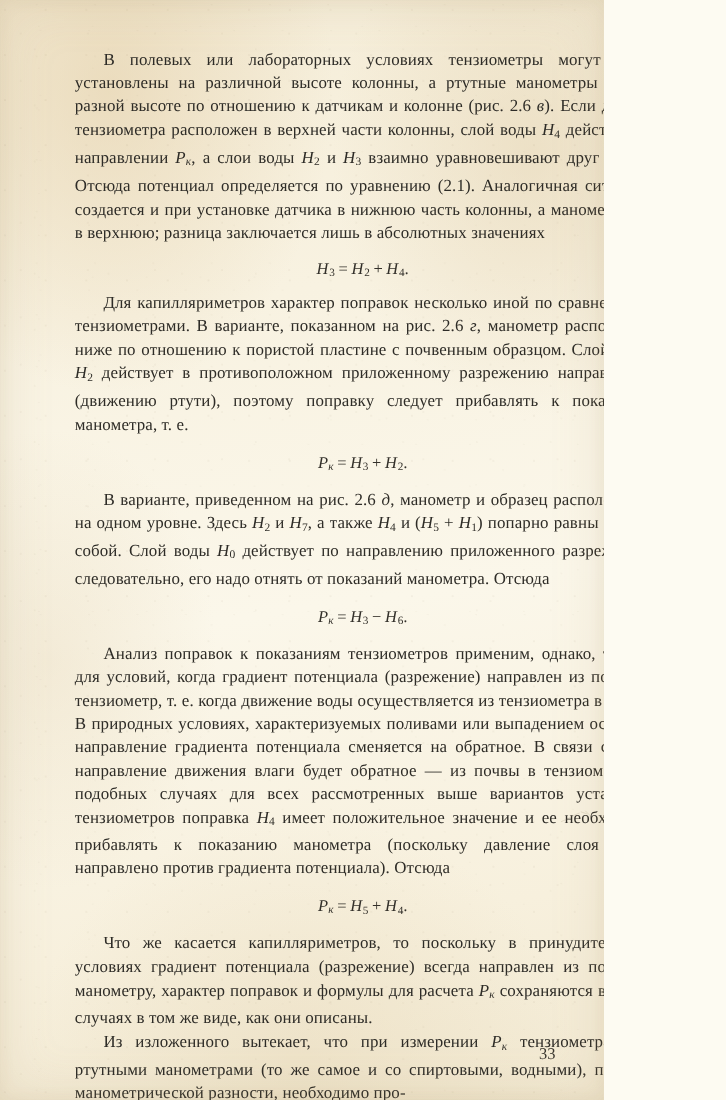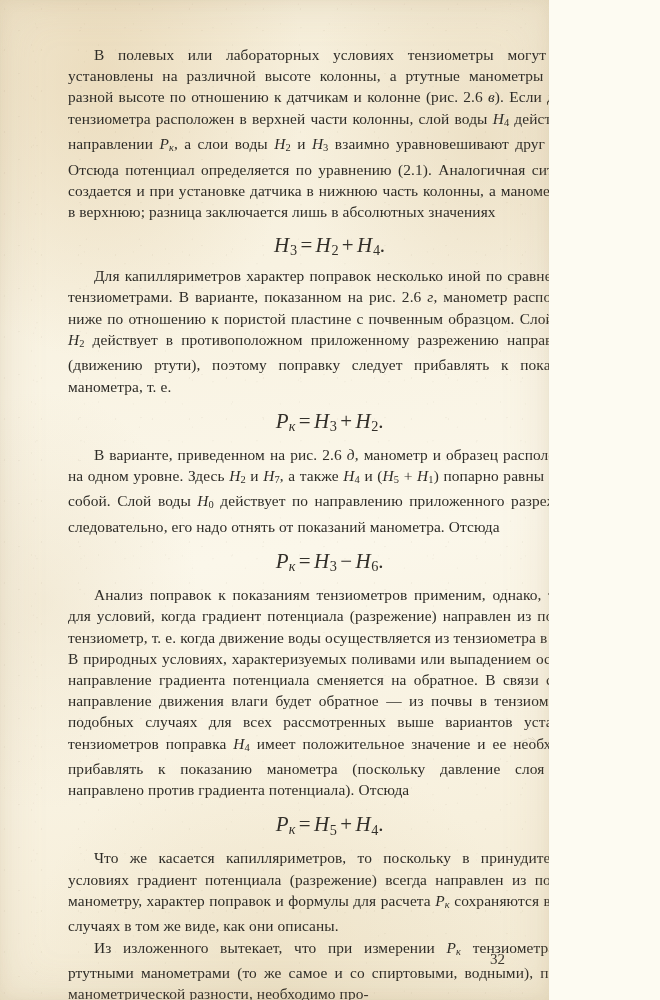--- a/index.html
+++ b/index.html
@@ -71,21 +71,21 @@
     position: relative;
     margin: 13px 0 12px 0;
     height: 22px;
   }
 
   .formula {
     position: absolute;
     left: 0;
     right: 0;
     text-align: center;
-    font-size: 21px;
+    font-size: 15px;
     line-height: 22px;
     font-style: italic;
     font-family: "Liberation Serif", "DejaVu Serif", serif;
     color: #33302a;
     letter-spacing: 0.3px;
   }
 
   .formula .op {
     font-style: normal;
     padding: 0 3px;
@@ -250,15 +250,15 @@
     </p>
 
   </div>
 
   <svg class="stray-mark" viewBox="0 0 34 14">
     <path d="M2 11 C8 9, 13 5, 19 3 M20 2 L26 4 M24 1 L29 6" stroke="#8a7a5c" stroke-width="0.9" fill="none" opacity="0.55"></path>
   </svg>
 
   <div class="vignette"></div>
 
-  <div class="page-number">32</div>
+  <div class="page-number">33</div>
 
 </div>
 
 </body></html>

